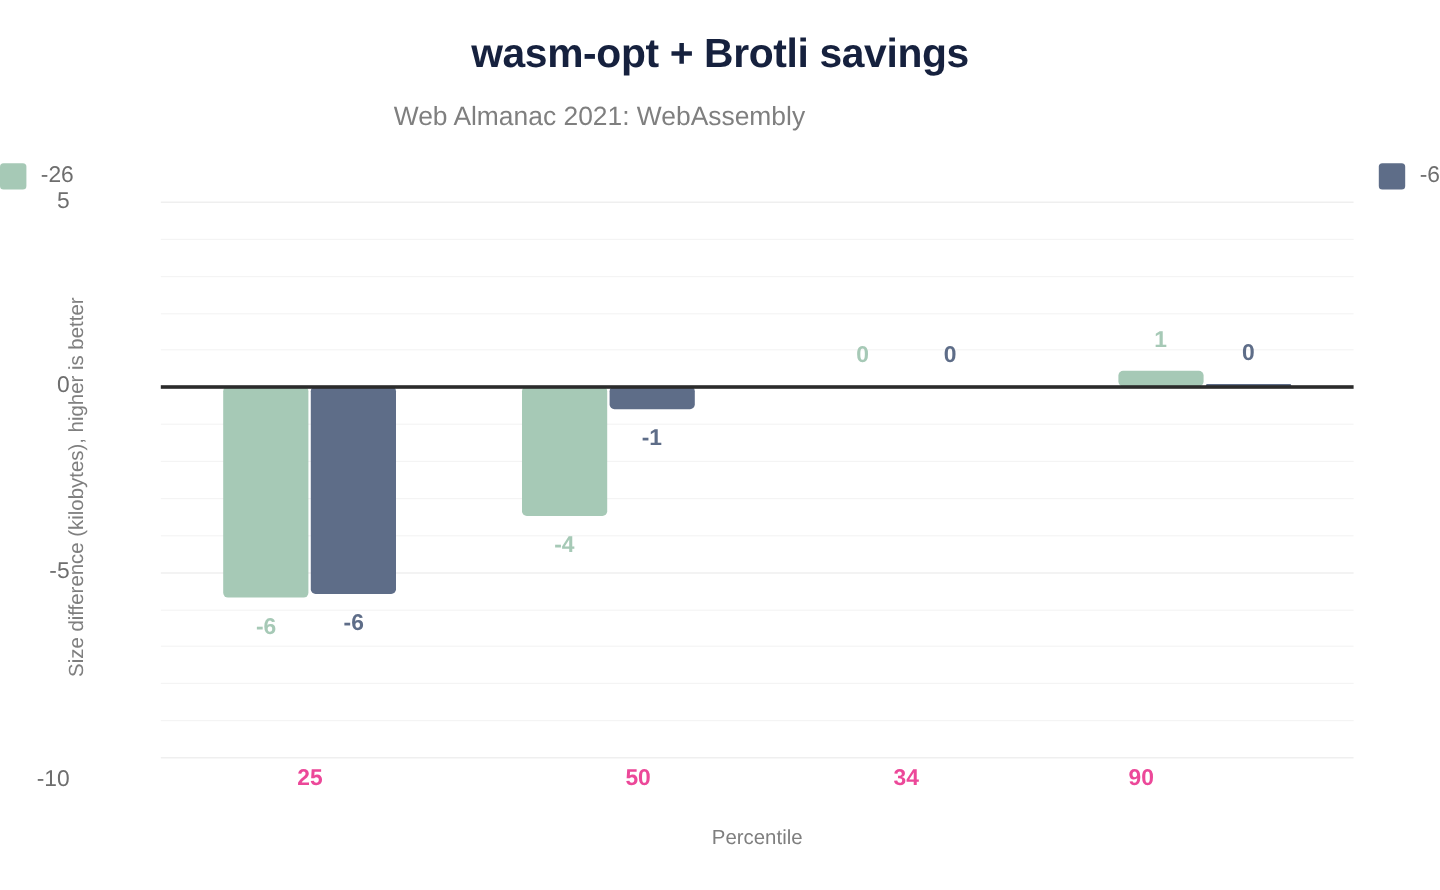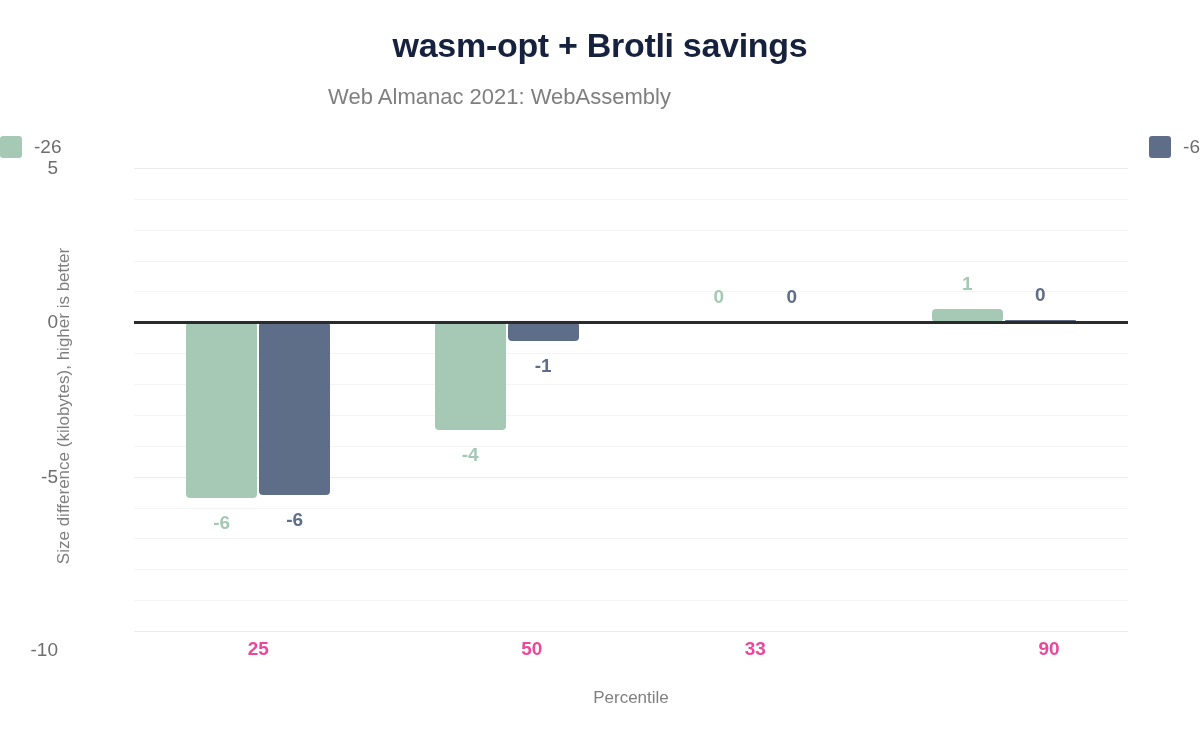--- a/index.html
+++ b/index.html
@@ -210,21 +210,21 @@
 
   <div id="yticks">
       <div class="ytick" style="top: 168px;">5</div>
       <div class="ytick" style="top: 322.333px;">0</div>
       <div class="ytick" style="top: 476.667px;">-5</div>
       <div class="ytick" style="top: 650px;">-10</div>
     </div>
   <div id="xticks">
       <div class="xtick" style="left: 258.25px;">25</div>
       <div class="xtick" style="left: 506.75px; margin-left: 25px;">50</div>
-      <div class="xtick" style="left: 755.25px;">33</div>
-      <div class="xtick" style="left: 1049px;">90</div>
+      <div class="xtick" style="left: 755.25px;">34</div>
+      <div class="xtick" style="left: 951px;">90</div>
     </div>
 
   <div class="xaxis-title">Percentile</div>
 
   <div class="yaxis-title">Size difference (kilobytes), higher is better</div>
 
 </div>
 
 </body></html>

